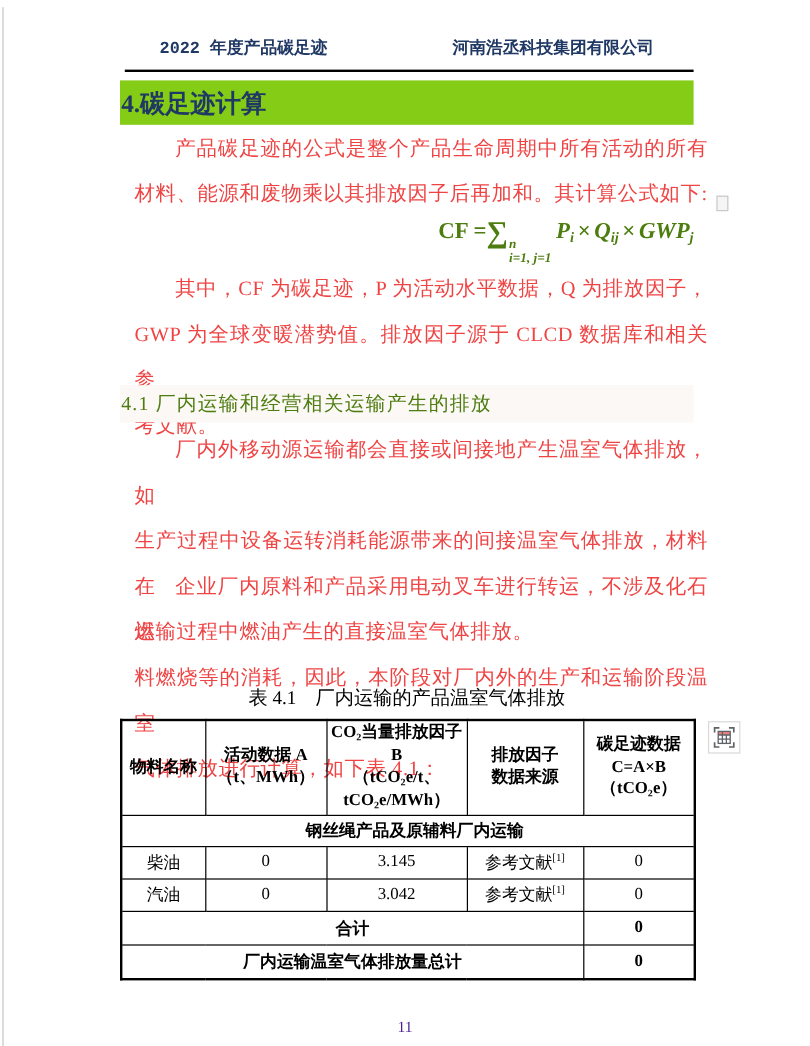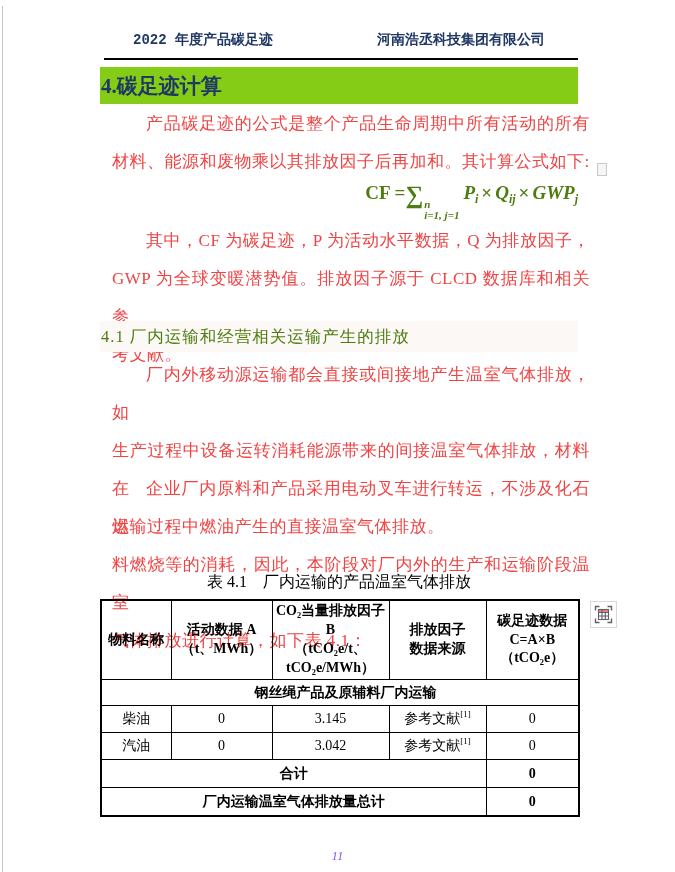--- a/index.html
+++ b/index.html
@@ -61,21 +61,21 @@
   
   .capture-btn{position:absolute;left:590px;top:601px;width:27px;height:27px;
     background:#fff;border:1px solid #d9d9d9;box-sizing:border-box;
     display:flex;align-items:center;justify-content:center;cursor:pointer;}
 
   
   .pmark{position:absolute;left:597px;top:163px;width:8px;height:11px;
     border:1px solid #c9c9c9;background:#f5f5f5;}
 
   .pagenum{position:absolute;left:0;top:848px;width:675px;text-align:center;
-    font-size:13px;color:#8b5cf6;font-style:italic;}
+    font-size:13px;color:#4c1d95;}
 </style>
 </head>
 <body>
 
 <div class="edge-line"></div>
 
 <div class="pheader">
   <span>2022 年度产品碳足迹</span>
   <span>河南浩丞科技集团有限公司</span>
 </div>

